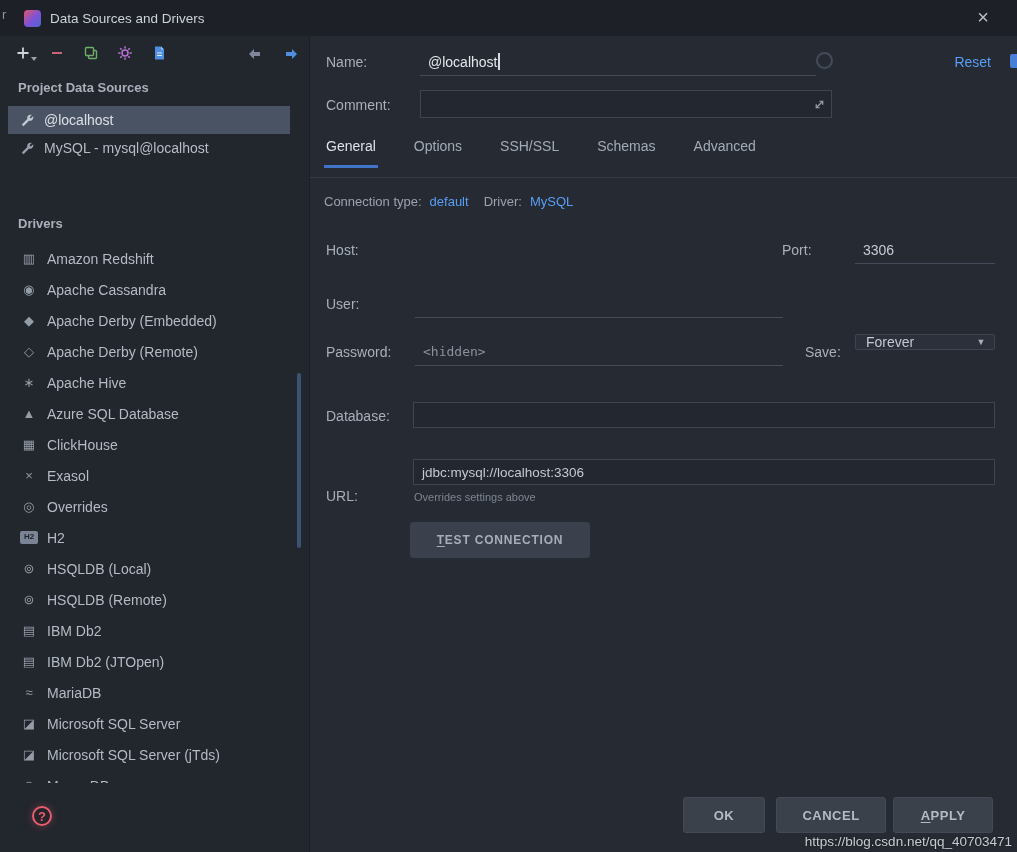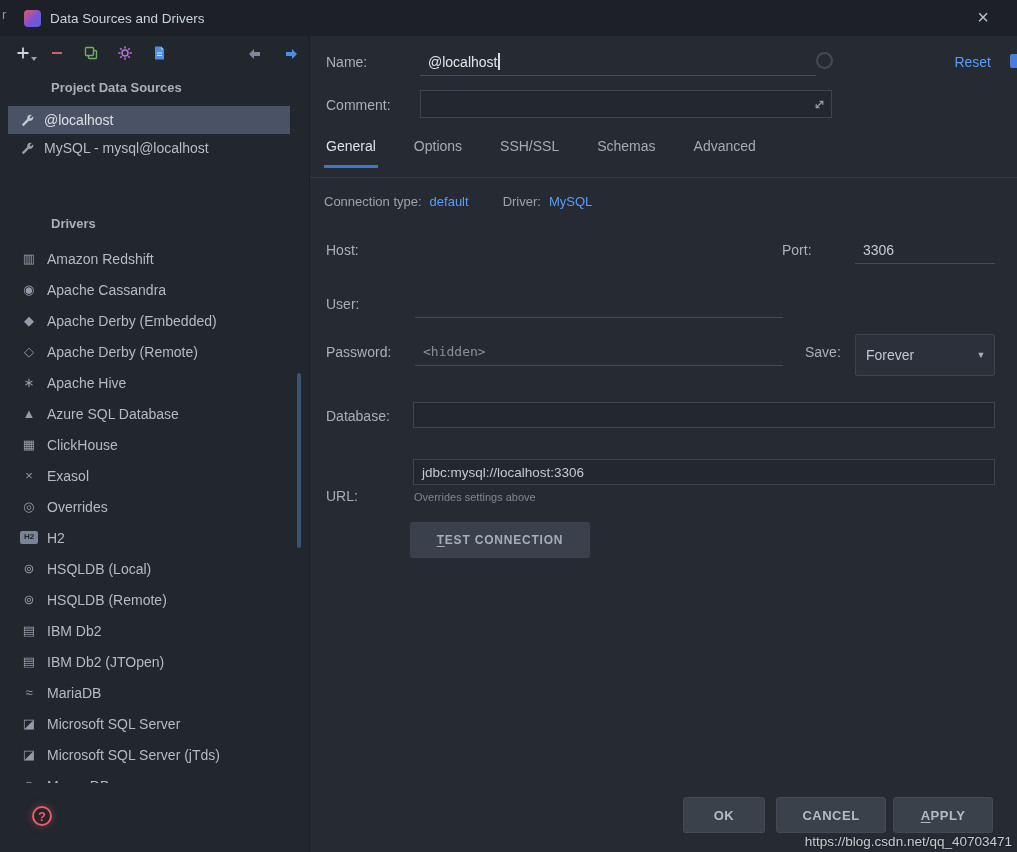--- a/index.html
+++ b/index.html
@@ -18,21 +18,21 @@
   .dlg-icon{width:17px;height:17px;border-radius:4px;margin-left:24px;background:linear-gradient(135deg,#e0566b 0%,#7b52d8 55%,#4f66d0 100%);}
   .dlg-title{margin-left:9px;font-size:13.5px;color:#ccd2da;}
   .close-x{position:absolute;right:28px;top:5px;font-size:20px;color:#b9bfc9;cursor:pointer;line-height:1.2;}
   
   .sidebar{position:absolute;left:0;top:36px;bottom:0;width:310px;background:#22262d;border-right:1px solid #1c2026;}
   .sb-toolbar{position:relative;height:34px;display:flex;align-items:center;padding-left:14px;gap:17px;}
   .tbtn{width:17px;height:17px;display:flex;align-items:center;justify-content:center;cursor:pointer;position:relative;}
   .plus-caret{position:absolute;right:-6px;bottom:1px;width:0;height:0;border-left:3.5px solid transparent;border-right:3.5px solid transparent;border-top:4px solid #9aa1ab;}
   .nav-back{position:absolute;left:246px;top:9px;}
   .nav-fwd{position:absolute;left:282px;top:9px;}
-  .sb-header{font-weight:bold;font-size:13px;color:#a9b0ba;padding-left:18px;margin-left:33px;}
+  .sb-header{font-weight:bold;font-size:13px;color:#a9b0ba;padding-left:18px;}
   .hdr-project{position:absolute;left:0;top:44px;}
   .hdr-drivers{position:absolute;left:0;top:180px;}
   .ps-list{position:absolute;left:0;top:70px;right:0;}
   .ps-row{height:28px;display:flex;align-items:center;gap:9px;margin:0 19px 0 8px;padding-left:12px;color:#b6bdc7;cursor:pointer;}
   .ps-row.selected{background:#4a5363;color:#dbe0e7;}
   .drv-list{position:absolute;left:0;top:207px;right:0;height:540px;overflow:hidden;}
   .drv-row{height:31px;display:flex;align-items:center;gap:9px;margin:0 19px 0 8px;padding-left:12px;color:#b4bbc5;cursor:pointer;}
   .drv-ico{width:18px;text-align:center;font-size:13px;color:#949ca7;flex:0 0 18px;}
   .drv-ico.badge{font-size:8px;font-weight:bold;background:#7b8494;color:#1e222a;border-radius:2px;padding:1px 0;line-height:1.3;}
   .sb-scroll{position:absolute;right:8px;top:337px;width:4px;height:175px;background:#46628c;opacity:.75;border-radius:2px;cursor:pointer;}
@@ -49,26 +49,26 @@
   .edge-sliver{position:absolute;right:0;top:18px;width:7px;height:14px;background:#4a7fd6;border-radius:2px 0 0 2px;}
   .comment-box{left:110px;top:54px;width:412px;height:28px;}
   .expand-ico{position:absolute;right:5px;top:7px;cursor:pointer;}
   .tabs{position:absolute;left:14px;top:102px;display:flex;gap:34px;font-size:14px;}
   .tab{padding:0 2px 11px 2px;color:#a3abb6;cursor:pointer;}
   .tab.active{color:#dde2e8;border-bottom:3px solid #3f74c9;}
   .tabs-divider{position:absolute;left:0;right:0;top:141px;height:1px;background:#363c46;}
   .conn-row{position:absolute;left:14px;top:158px;font-size:13px;display:flex;align-items:center;}
   .conn-row .cl{color:#9ba2ae;}
   .link{color:#589df6;cursor:pointer;}
-  .g8{margin-left:8px;} .g34{margin-left:34px;}
+  .g8{margin-left:8px;} .g34{margin-left:15px;}
   .host-field{left:105px;top:200px;width:368px;}
   .port-field{left:545px;top:200px;width:140px;}
   .user-field{left:105px;top:254px;width:368px;}
   .pass-field{left:105px;top:302px;width:368px;font-family:"DejaVu Sans Mono",monospace;font-size:13px;color:#8a919d;}
-  .save-dd{position:absolute;left:545px;top:298px;width:140px;height:42px;border:1px solid #3e4450;background:#2b303a;border-radius:2px;display:flex;align-items:center;cursor:pointer;}
+  .save-dd{position:absolute;left:545px;top:298px;width:140px;height:16px;border:1px solid #3e4450;background:#2b303a;border-radius:2px;display:flex;align-items:center;cursor:pointer;}
   .save-dd .val{flex:1;padding-left:10px;color:#c2c8d0;}
   .save-dd .arr{width:26px;height:100%;display:flex;align-items:center;justify-content:center;color:#a7aeb8;font-size:9px;}
   .db-box{left:103px;top:366px;width:582px;height:26px;}
   .url-box{left:103px;top:423px;width:582px;height:26px;}
   .hint{position:absolute;left:104px;top:455px;font-size:11px;color:#7d8591;}
   .test-btn{position:absolute;left:100px;top:486px;width:180px;height:36px;background:#3b414c;border-radius:3px;display:flex;align-items:center;justify-content:center;color:#a6aeb9;font-size:12px;font-weight:600;letter-spacing:.8px;cursor:pointer;}
   .mn{text-decoration:underline;text-underline-offset:2px;}
   
   .btn{position:absolute;top:797px;height:36px;background:#3b414b;border:1px solid #434a55;border-radius:3px;display:flex;align-items:center;justify-content:center;color:#b4bbc5;font-size:13px;font-weight:600;letter-spacing:.5px;cursor:pointer;}
   .btn-ok{left:683px;width:82px;}

